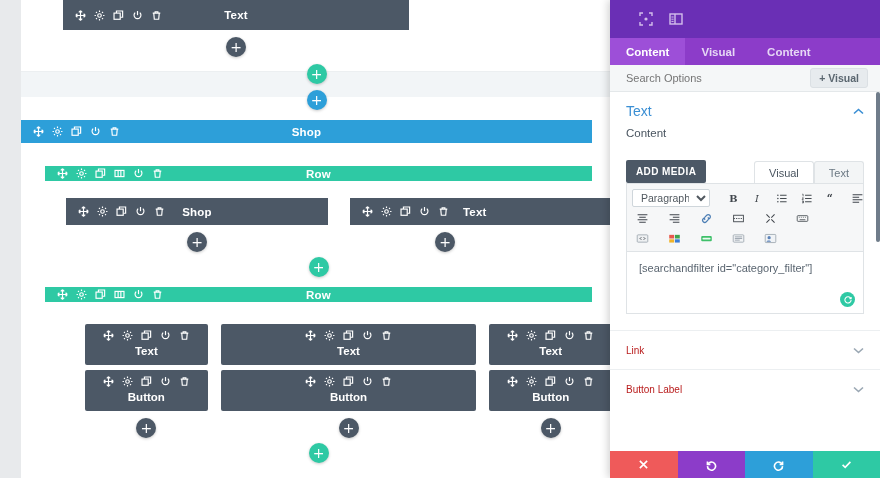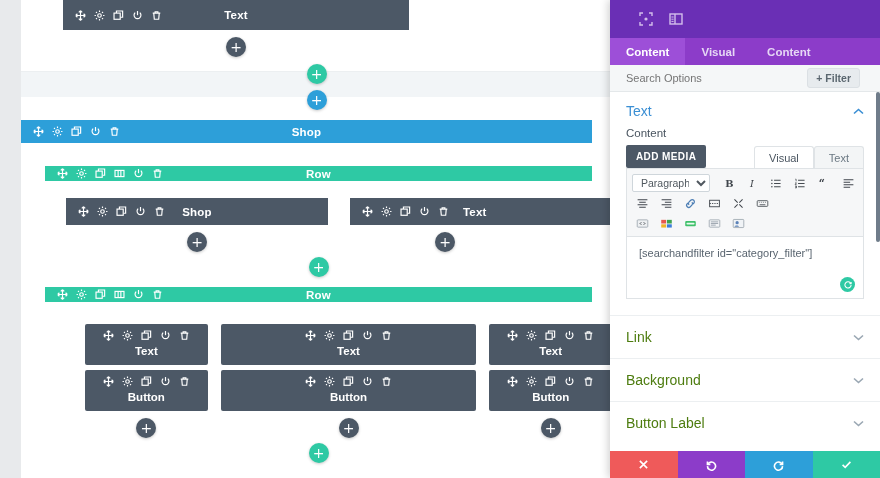--- a/index.html
+++ b/index.html
@@ -122,21 +122,21 @@
   .ptab {
     padding: 0 16px; height: 100%;
     display: flex; align-items: center;
     color: #e6d7f5; font-size: 11.5px; font-weight: 600;
     cursor: pointer;
   }
   .ptab.active { background: #9d4fd8; color: #fff; }
 
   #search-bar {
     height: 27px; background: #f5f7f8; border-bottom: 1px solid #e4e8ea;
-    display: flex; align-items: center; padding: 0 20px 0 16px; flex: none;
+    display: flex; align-items: center; padding: 0 12px 0 16px; flex: none;
   }
   #search-input {
     flex: 1; border: 0; background: transparent; outline: none;
     font-family: "Liberation Sans", sans-serif;
     font-size: 11px; color: #8b97a3;
   }
   #filter-btn {
     background: #e7ebee; border: 1px solid #dbe0e4; border-radius: 3px;
     font-size: 10.5px; color: #5b6770; font-weight: 600;
     padding: 3px 8px; cursor: pointer; white-space: nowrap;
@@ -148,41 +148,41 @@
     display: flex; align-items: center; justify-content: space-between;
     padding: 11px 16px 8px;
   }
   .sect-head .sect-title { font-size: 14px; color: #3b8fd4; }
   .chev { font-size: 11px; color: #3b8fd4; }
   .chev.muted { color: #9aa7b3; }
 
   .field-label { font-size: 11.5px; color: #4a5560; padding: 0 16px 6px; }
 
   #editor-zone { padding: 0 16px; }
-  #addmedia-row { display: flex; align-items: center; }
+  #addmedia-row { display: flex; align-items: center; margin-top: 15px; }
   #add-media-btn {
     background: #4c5866; color: #fff; border: 0; border-radius: 2px;
     font-size: 10px; font-weight: 700; letter-spacing: .4px;
     padding: 6px 10px; cursor: pointer;
     font-family: "Liberation Sans", sans-serif;
   }
   #editor-tabs { margin-left: auto; display: flex; align-items: flex-end; }
   .etab {
     font-size: 11px; color: #6b7883; padding: 5px 14px 4px;
     border: 1px solid #dfe3e6; border-bottom: 0;
     background: #f3f5f6; cursor: pointer;
     border-radius: 3px 3px 0 0;
   }
   .etab.active { background: #fff; color: #4a5560; }
 
   #toolbar-box {
     border: 1px solid #dfe3e6; background: #f6f7f8;
     padding: 5px 5px 4px;
   }
-  .tb-row { display: flex; align-items: center; gap: 4px; margin-bottom: 2px; }
+  .tb-row { display: flex; align-items: center; gap: 12px; margin-bottom: 2px; }
   .tb-row:last-child { margin-bottom: 0; }
   .tb-btn {
     width: 20px; height: 18px;
     display: flex; align-items: center; justify-content: center;
     cursor: pointer; border-radius: 2px;
   }
   .tb-btn svg { width: 13px; height: 13px; display: block; }
   #fmt-select {
     height: 18px; font-size: 10.5px; color: #50585f;
     border: 1px solid #cfd6db; background: #fff; border-radius: 2px;
@@ -201,21 +201,21 @@
     width: 15px; height: 15px; border-radius: 50%;
     background: #2ec9a4; display: flex; align-items: center; justify-content: center;
   }
   #reload-badge svg { width: 10px; height: 10px; display: block; }
 
   .acc-row {
     border-top: 1px solid #eceff1;
     display: flex; align-items: center; justify-content: space-between;
     padding: 13px 16px;
   }
-  .acc-row .acc-title { font-size: 14px; color: #4d7c0f; }
+  .acc-row .acc-title { font-size: 10px; color: #b91c1c; }
 
   #panel-footer {
     height: 27px; display: flex; flex: none;
   }
   .foot-btn {
     flex: 1; display: flex; align-items: center; justify-content: center;
     cursor: pointer;
   }
   .foot-btn svg { width: 13px; height: 13px; display: block; stroke: #fff; fill: none; stroke-width: 2; }
   #foot-cancel { background: #ef5a5a; }
@@ -752,21 +752,21 @@
   </div>
 
   <div id="panel-tabs">
     <div class="ptab active">Content</div>
     <div class="ptab">Visual</div>
     <div class="ptab">Content</div>
   </div>
 
   <div id="search-bar">
     <input id="search-input" type="text" placeholder="Search Options" style="">
-    <button id="filter-btn">+ Filter</button>
+    <button id="filter-btn">+ Visual</button>
   </div>
 
   <div id="panel-scroll">
     <div id="panel-scrollbar"></div>
 
     <div class="sect-head">
       <span class="sect-title">Text</span>
       <span class="chev">
         <svg width="11" height="7" viewBox="0 0 11 7" fill="none" stroke="#3b8fd4" stroke-width="1.6">
             <path d="M1 5.5L5.5 1.5 10 5.5"></path>
@@ -905,28 +905,20 @@
               <path d="M13 3.2v2.6h-2.6"></path>
           </svg>
         </div>
       </div>
     </div>
 
     <div style="height:16px;"></div>
 
     <div class="acc-row">
       <span class="acc-title">Link</span>
-      <span class="chev muted">
-        <svg width="11" height="7" viewBox="0 0 11 7" fill="none" stroke="#9aa7b3" stroke-width="1.6">
-            <path d="M1 1.5L5.5 5.5 10 1.5"></path>
-          </svg>
-      </span>
-    </div>
-    <div class="acc-row">
-      <span class="acc-title">Background</span>
       <span class="chev muted">
         <svg width="11" height="7" viewBox="0 0 11 7" fill="none" stroke="#9aa7b3" stroke-width="1.6">
             <path d="M1 1.5L5.5 5.5 10 1.5"></path>
           </svg>
       </span>
     </div>
     <div class="acc-row">
       <span class="acc-title">Button Label</span>
       <span class="chev muted">
         <svg width="11" height="7" viewBox="0 0 11 7" fill="none" stroke="#9aa7b3" stroke-width="1.6">

